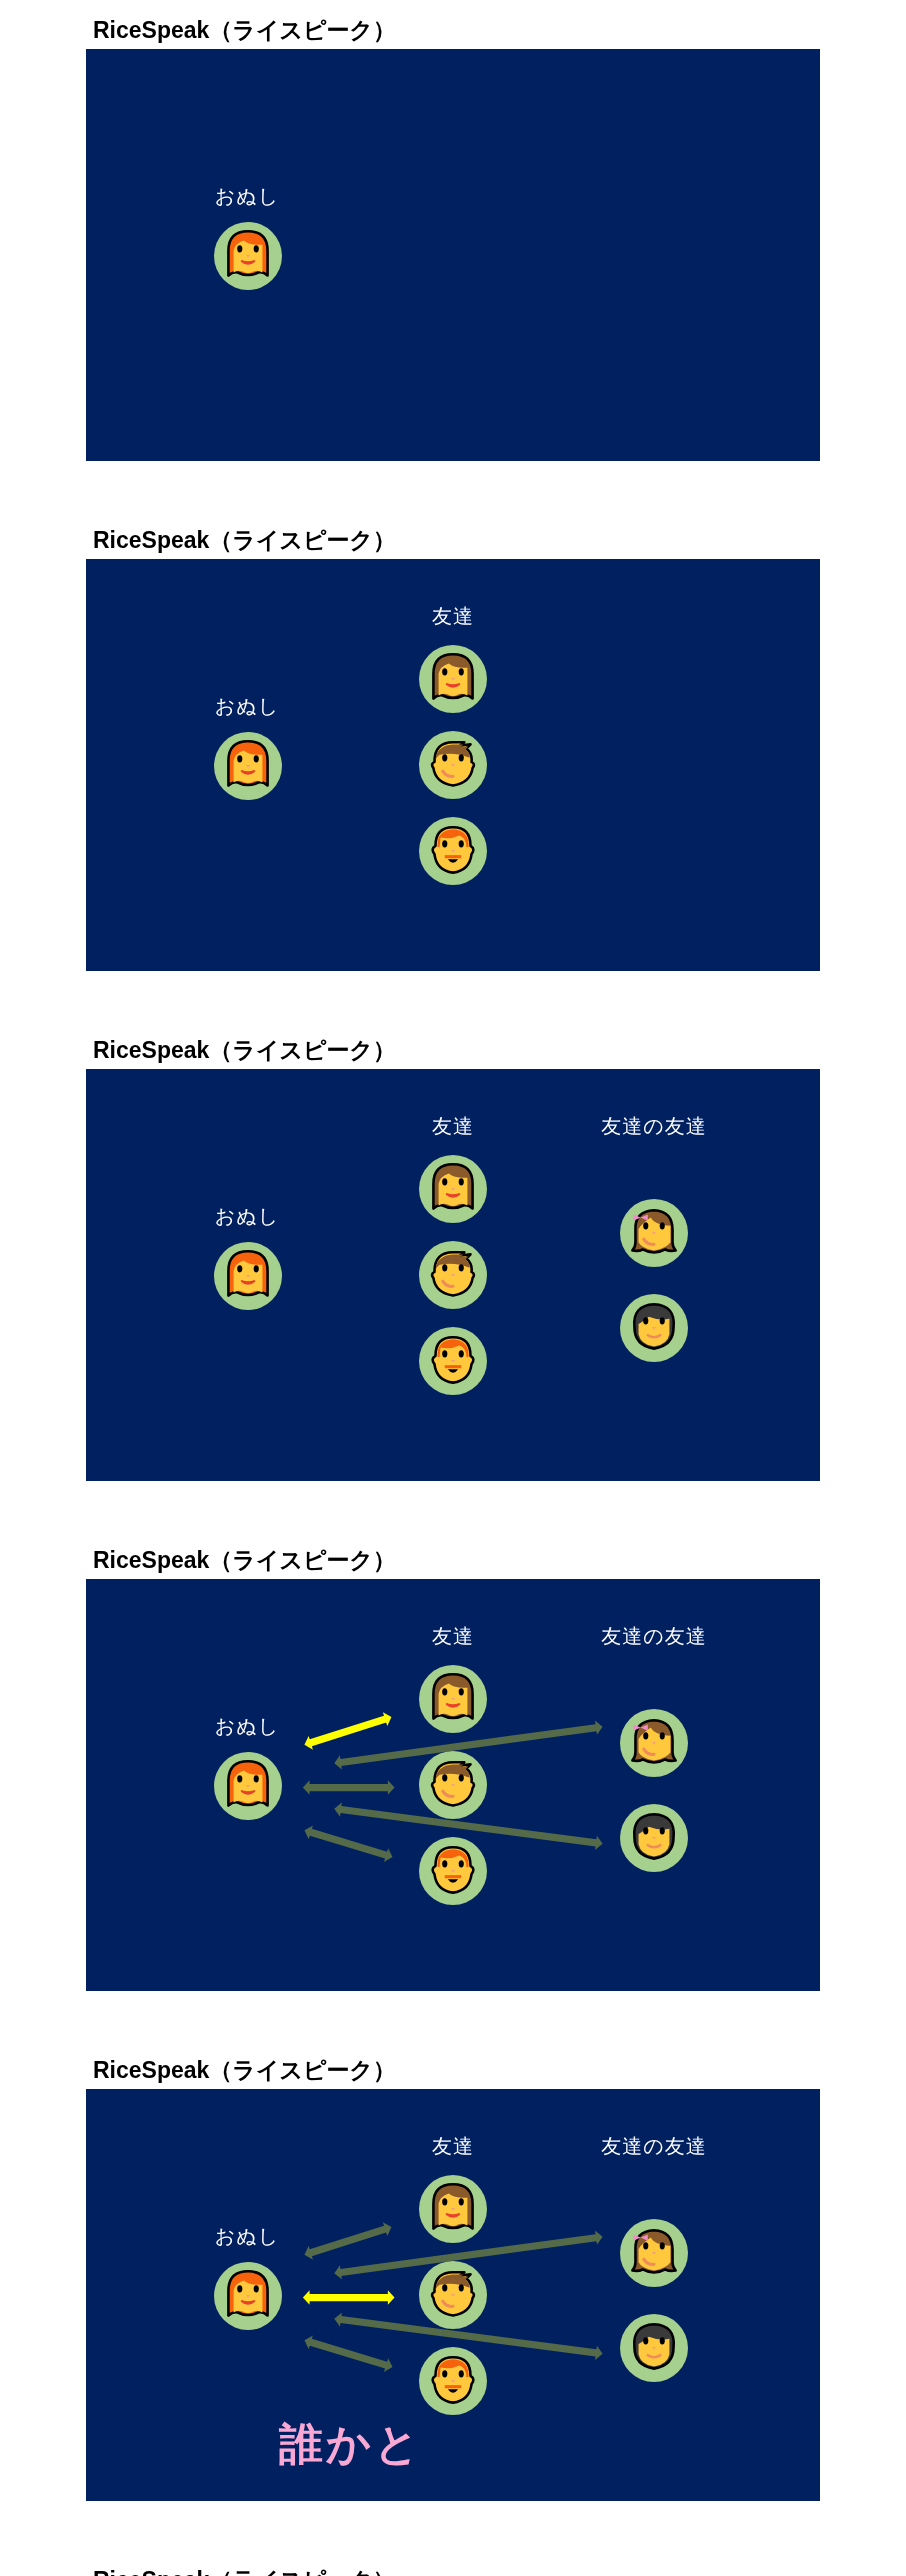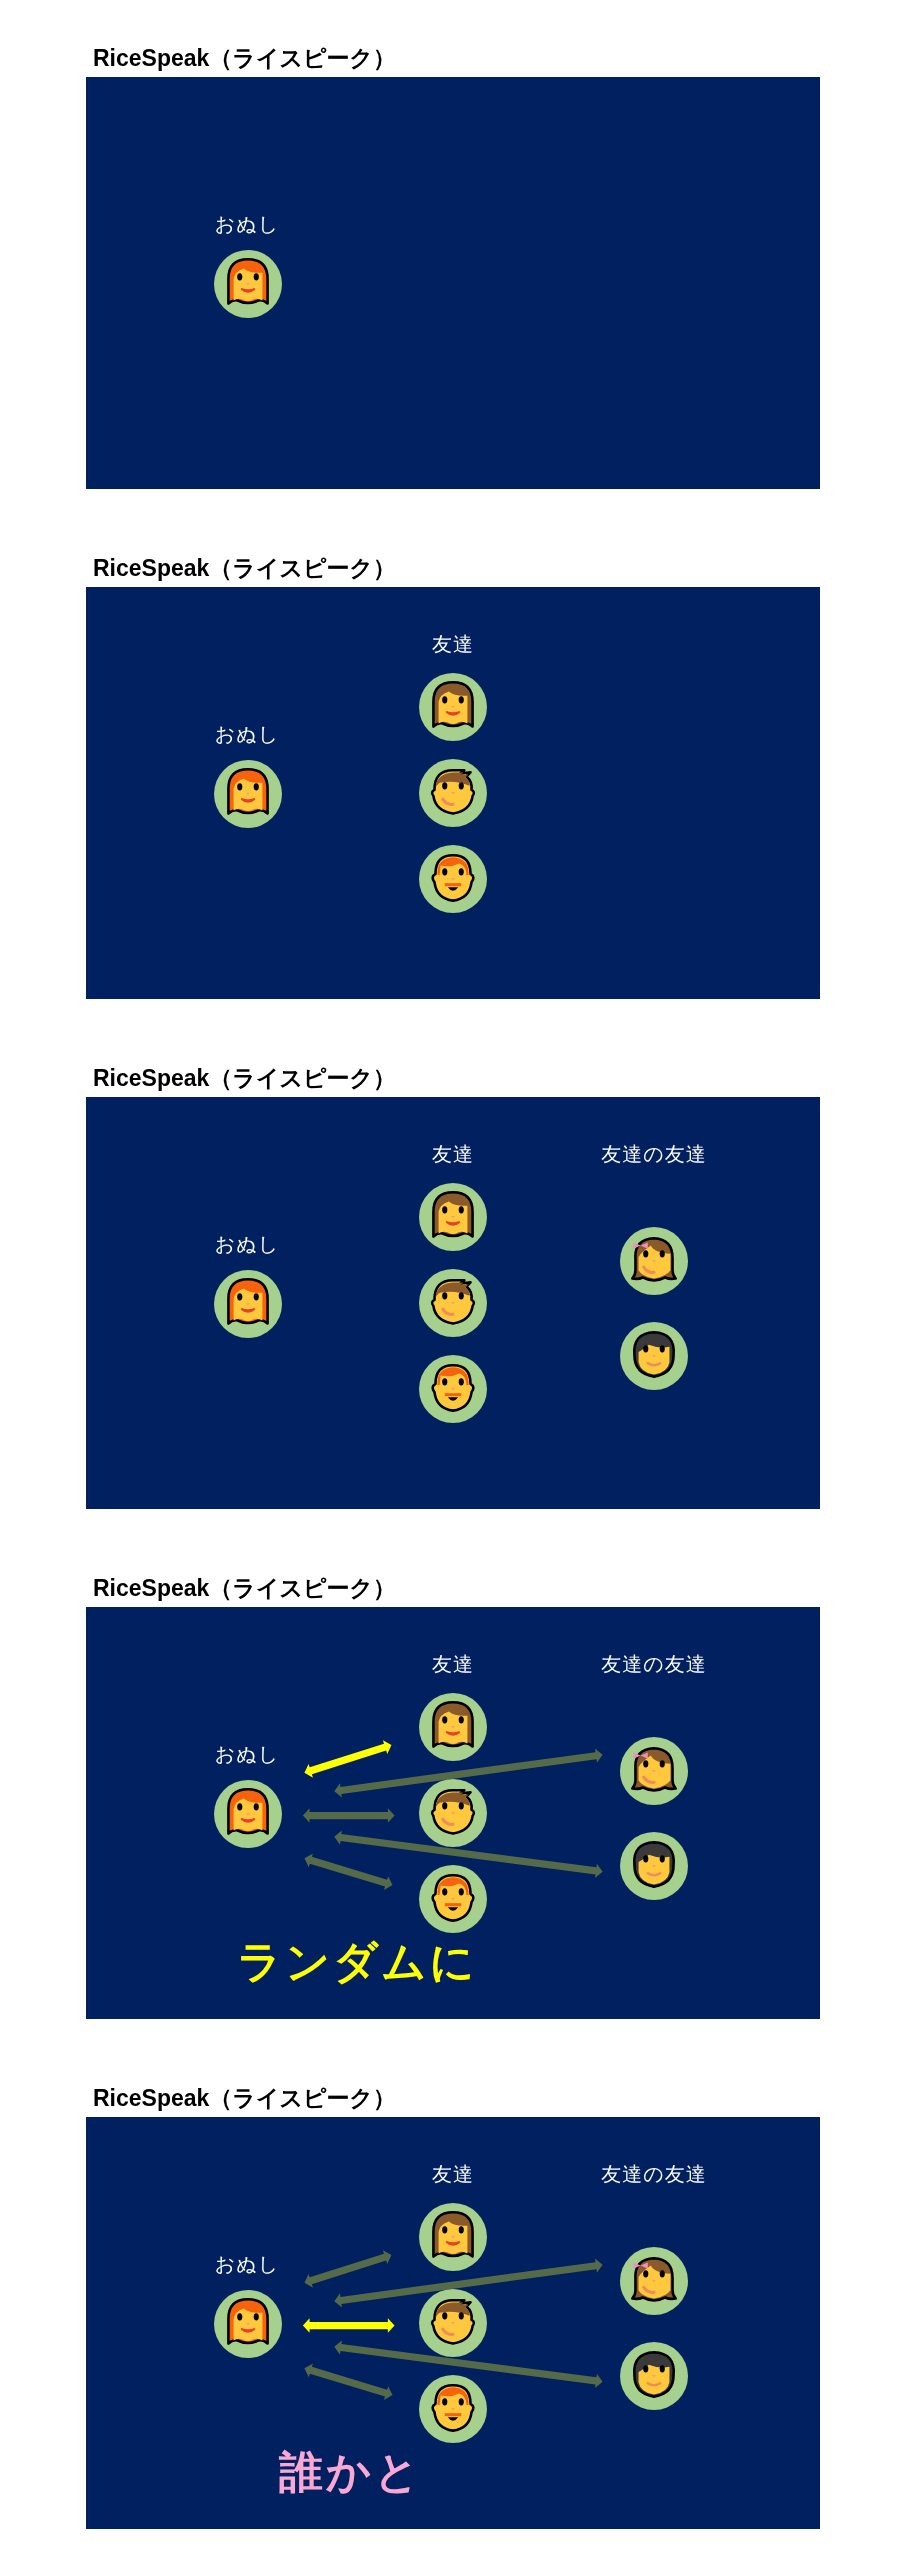--- a/index.html
+++ b/index.html
@@ -1,18 +1,18 @@
 <!DOCTYPE html>
 <html style="font-size:8.2px"><head>
 <meta charset="utf-8">
 <style>
   html, body { margin:0; padding:0; background:#ffffff; }
   body { width:907px; height:3060px; position:relative; overflow:hidden;
          font-family:"DejaVu Sans", sans-serif; }
-  .slide { position:absolute; left:0; width:907px; height:510px;margin-top:28px; }
+  .slide { position:absolute; left:0; width:907px; height:510px; }
   .slide-title { position:absolute; left:93px; top:15.5px; margin:0;
                  font-family:"Liberation Sans", "DejaVu Sans", sans-serif;
                  font-weight:bold; font-size:23px; line-height:29px; color:#000;
                  letter-spacing:0px; white-space:nowrap; }
   .slide-box { position:absolute; left:86px; top:49px; width:734px; height:412px;
                background:#012060; overflow:hidden; }
   .slide-box svg { position:absolute; left:0; top:0; width:734px; height:412px; }
   .label { position:absolute; color:#ffffff; font-size:20px; line-height:31px;
            white-space:nowrap; transform:translateX(-50%);
            font-family:"DejaVu Sans", sans-serif; font-weight:normal; letter-spacing:1px; }
@@ -213,21 +213,20 @@
         </svg></div>
       <div class="avatar" style="left: 568px; top: 259px;"><svg viewBox="0 0 132 132" xmlns="http://www.w3.org/2000/svg">
           <circle cx="66" cy="66" r="66" fill="#A6D08E"></circle>
           <path d="M28 64 Q24 22 66 20 Q108 22 104 64 Q104 100 66 106 Q28 100 28 64 Z" fill="#3A3A3A" stroke="#000" stroke-width="5" stroke-linejoin="round"></path>
       <path d="M36 58 Q50 50 56 44 Q76 52 96 48 L96 78 Q92 98 66 102 Q40 98 36 78 Z" fill="#FFC83D"></path>
       <ellipse cx="50" cy="52" rx="5" ry="7" fill="#000"></ellipse>
           <ellipse cx="82" cy="52" rx="5" ry="7" fill="#000"></ellipse>
           <path d="M62 64 L70 64 L66 69 Z" fill="#F4A07A"></path>
       <path d="M54 80 Q66 88 78 80" fill="none" stroke="#F08C5A" stroke-width="5" stroke-linecap="round"></path>
         </svg></div>
-      <div class="caption" style="left: 151px; top: 330px; color: rgb(255, 255, 0);">ランダムに</div>
     </div>
 </section>
 
 <section class="slide" style="top:2040px;">
   <h1 class="slide-title">RiceSpeak（ライスピーク）</h1>
   <div class="slide-box">
       <svg viewBox="0 0 1425 800">
         <polygon points="424.0,322.0 440.6,331.4 438.5,324.7 582.7,278.6 584.9,285.3 593.0,268.0 576.4,258.6 578.5,265.3 434.3,311.4 432.1,304.7" fill="#546A48"></polygon>
         <polygon points="482.0,358.0 496.8,370.1 495.8,363.2 991.1,295.7 992.0,302.6 1003.0,287.0 988.2,274.9 989.2,281.8 493.9,349.3 493.0,342.4" fill="#546A48"></polygon>
         <polygon points="421.0,405.0 434.0,419.0 434.0,412.0 586.0,412.0 586.0,419.0 599.0,405.0 586.0,391.0 586.0,398.0 434.0,398.0 434.0,391.0" fill="#FFFF00"></polygon>

